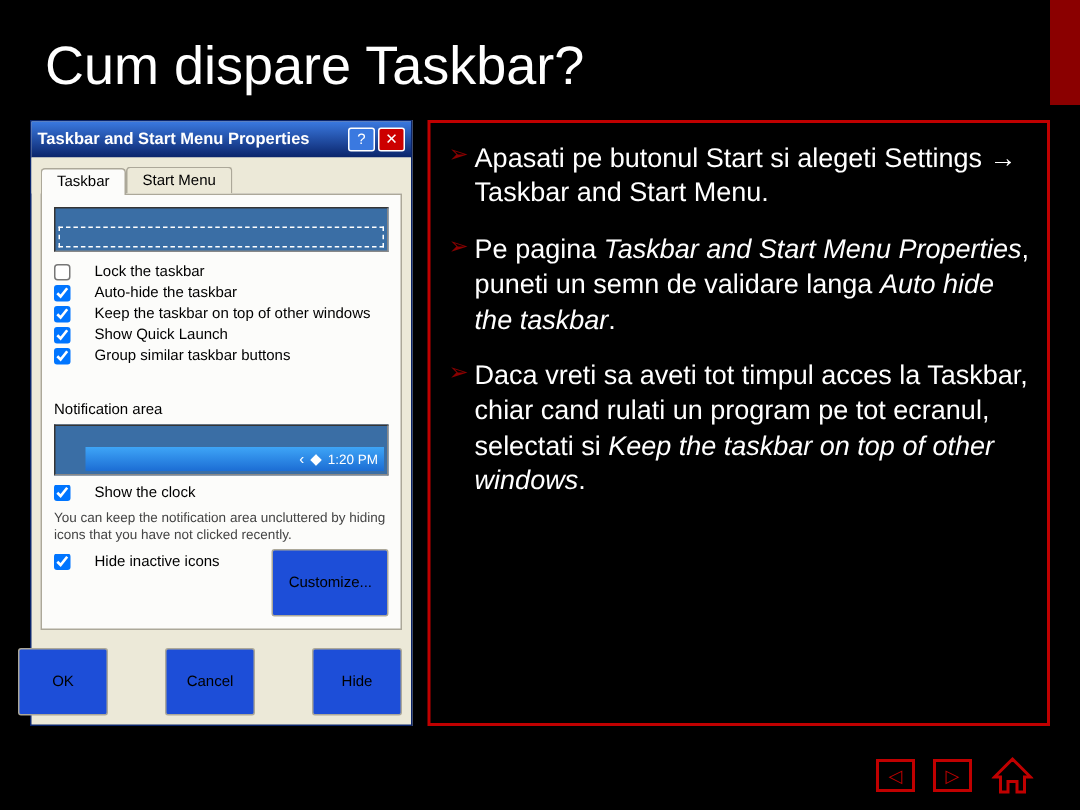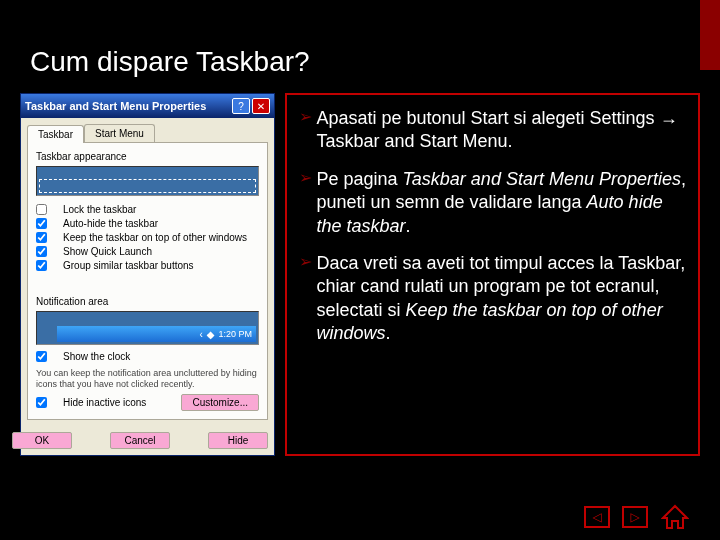--- a/index.html
+++ b/index.html
@@ -1,18 +1,18 @@
 <!DOCTYPE html>
 <html><head>
 <meta charset="utf-8">
 <style>
   * { box-sizing: border-box; margin: 0; padding: 0; }
   body { width: 720px; height: 540px; background: #000; font-family: Arial, sans-serif; position: relative; overflow: hidden; }
   .accent-bar { position: absolute; top: 0; right: 0; width: 20px; height: 70px; background: #8b0000; }
-  .slide-title { padding: 46px 30px 15px 30px; font-size: 28px; color: #fff; font-weight: normal; }
+  .slide-title { padding: 23px 30px 15px 30px; font-size: 36px; color: #fff; font-weight: normal; }
   .content-row { display: flex; gap: 10px; padding: 0 20px; }
   .dialog { width: 255px; background: #ece9d8; border: 1px solid #0a246a; font-family: Tahoma, sans-serif; font-size: 10px; }
   .titlebar { height: 24px; background: linear-gradient(to bottom, #3a79e0, #0a246a); display: flex; align-items: center; justify-content: space-between; padding: 0 4px; }
   .titlebar-title { color: #fff; font-weight: bold; font-size: 11px; }
   .titlebar-btns { display: flex; gap: 2px; }
   .tbtn { width: 18px; height: 16px; background: #c00; color: #fff; display: flex; align-items: center; justify-content: center; font-size: 10px; border: 1px solid #fff; border-radius: 2px; cursor: pointer; }
   .tbtn.help { background: #3a79e0; }
   .tabs { display: flex; padding: 6px 23px 0 6px; background: #ece9d8; }
   .tab { padding: 3px 10px; border: 1px solid #aca899; border-bottom: none; border-radius: 3px 3px 0 0; background: #ece9d8; font-size: 10px; cursor: pointer; }
   .tab.active { background: #fcfcfa; position: relative; top: 1px; }
@@ -20,21 +20,21 @@
   .group-label { font-size: 10px; margin-bottom: 4px; color: #000; }
   .preview { width: 100%; height: 30px; background: #3a6ea5; border: 1px inset #888; margin-bottom: 8px; position: relative; }
   .preview-dotted { position: absolute; bottom: 2px; left: 2px; right: 2px; height: 14px; border: 1px dashed #fff; }
   .notif-preview { width: 100%; height: 34px; background: #3a6ea5; border: 1px inset #888; margin-bottom: 6px; position: relative; }
   .notif-bar { position: absolute; bottom: 2px; left: 20px; right: 2px; height: 16px; background: linear-gradient(to bottom,#3ea5f7,#1c6dd4); display: flex; align-items: center; justify-content: flex-end; padding: 0 4px; }
   .notif-time { color: #fff; font-size: 9px; }
   .chk-row { display: flex; align-items: center; gap: 16px; margin: 3px 0; font-size: 10px; }
   .chk-row input { width: 11px; height: 11px; margin: 0; }
   .hint { font-size: 9px; color: #444; margin: 6px 0 4px 0; line-height: 1.2; }
   .customize-row { display: flex; justify-content: space-between; align-items: flex-start; }
-  .win-btn { padding: 2px 10px; border: 1px solid #aca899; background: #f9a8d4; font-size: 10px; cursor: pointer; border-radius: 2px; }
+  .win-btn { padding: 16px 10px; border: 1px solid #aca899; background: #1d4ed8; font-size: 10px; cursor: pointer; border-radius: 2px; }
   .dlg-btns { display: flex; justify-content: flex-end; gap: 6px; padding: 6px; }
   .dlg-btns .win-btn { min-width: 60px; margin-left: 32px; }
   .text-panel { flex: 1; border: 2px solid #c00000; padding: 12px; color: #fff; font-size: 18px; line-height: 1.3; }
   .bullet { display: flex; margin-bottom: 14px; }
   .bullet-mark { color: #8b0000; margin-right: 4px; font-size: 16px; }
   .bullet-body { flex: 1; }
   .italic { font-style: italic; }
   .nav-row { position: absolute; bottom: 10px; right: 30px; display: flex; gap: 12px; align-items: center; }
   .nav-btn { width: 26px; height: 22px; border: 2px solid #c00000; background: #000; color: #c00000; display: flex; align-items: center; justify-content: center; cursor: pointer; font-size: 12px; }
   .home-btn { width: 30px; height: 26px; color: #c00000; display: flex; align-items: center; justify-content: center; cursor: pointer; }
@@ -54,21 +54,20 @@
       <div class="titlebar-btns">
         <div class="tbtn help">?</div>
         <div class="tbtn">✕</div>
       </div>
     </div>
     <div class="tabs">
       <div class="tab active">Taskbar</div>
       <div class="tab">Start Menu</div>
     </div>
     <div class="tabpanel">
-      <div class="group-label">Taskbar appearance</div>
       <div class="preview">
           <div class="preview-dotted"></div>
         </div>
 
       <label class="chk-row">
           <input type="checkbox" style="">
           <span>Lock the taskbar</span>
         </label>
       <label class="chk-row">
           <input type="checkbox" checked="" style="">

